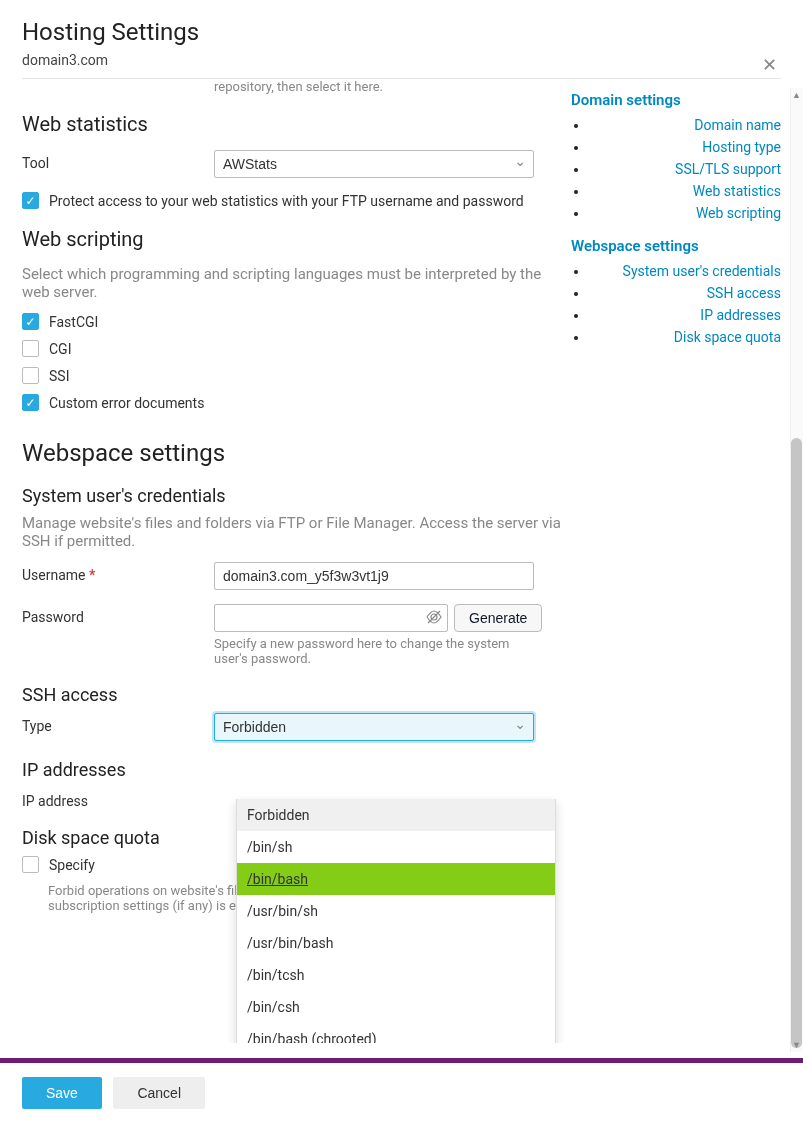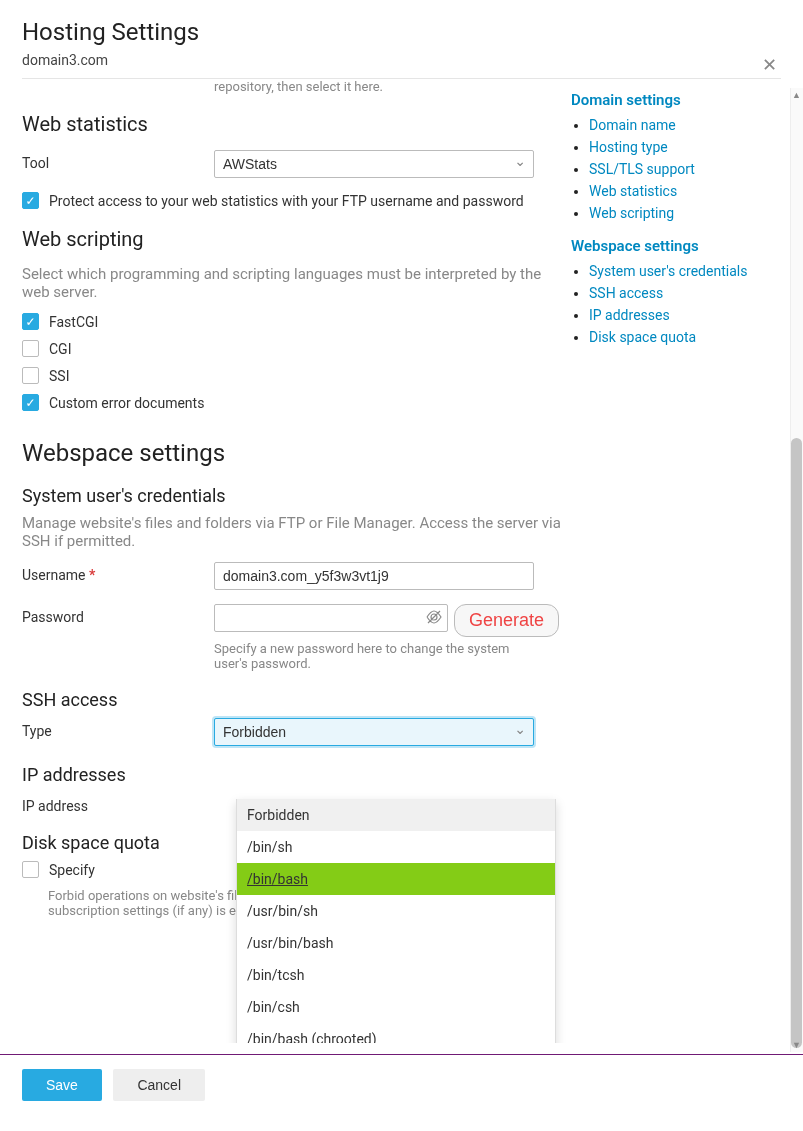--- a/index.html
+++ b/index.html
@@ -27,34 +27,34 @@
 .select-wrap { position: relative; display: inline-block; }
 .select-wrap::after { content: "⌄"; position: absolute; right: 8px; top: 3px; color: #888; pointer-events: none; font-size: 14px; }
 .select-open { border: 1px solid #28aae1; box-shadow: 0 0 0 2px rgba(40,170,225,0.3); background: #e9f6fc; }
 .check-row { display: flex; align-items: center; margin-bottom: 10px; text-align: center; }
 .chk { width: 17px; height: 17px; border: 1px solid #bbb; border-radius: 2px; margin-right: 10px; display: inline-flex; align-items: center; justify-content: center; flex-shrink: 0; cursor: pointer; }
 .chk.checked { background: #28aae1; border-color: #28aae1; }
 .chk.checked::after { content: "✓"; color: #fff; font-size: 12px; line-height: 1; }
 .chk-lbl { color: #333; }
 .check-indent { margin-left: 0; }
 .side-col h4 { font-size: 15px; font-weight: 600; color: #0088c0; margin-bottom: 8px; }
-.side-col ul { list-style: disc; margin-left: 18px; margin-bottom: 16px; }
+.side-col ul { list-style: disc; margin-left: 18px; margin-bottom: 16px; text-align: right; }
 .side-col li { margin-bottom: 6px; }
 .side-col a { color: #0088c0; text-decoration: none; font-size: 14px; }
 .pw-wrap { display: flex; gap: 6px; }
 .pw-field { position: relative; display: inline-block; }
 .pw-field input { width: 234px; padding-right: 28px; }
 .eye { position: absolute; right: 6px; top: 6px; color: #888; cursor: pointer; font-size: 14px; }
-.gen-btn { padding: 5px 14px; border: 1px solid #bbb; background: #f7f7f7; border-radius: 12px; font-size: 18px; cursor: pointer; color: #ef4444; }
+.gen-btn { padding: 5px 14px; border: 1px solid #bbb; background: #f7f7f7; border-radius: 4px; font-size: 14px; cursor: pointer; color: #0f172a; }
 .hint { color: #888; font-size: 13px; margin-top: 4px; width: 320px; }
 .dd-list { position: absolute; left: 214px; top: 720px; width: 320px; background: #fff; border: 1px solid #ddd; border-top: none; box-shadow: 0 4px 10px rgba(0,0,0,0.15); z-index: 10; }
 .dd-item { padding: 8px 10px; font-size: 14px; color: #333; cursor: pointer; }
 .dd-item.sel { background: #f0f0f0; }
 .dd-item.hover { background: #84cc16; text-decoration: underline; }
-.footer { position: absolute; bottom: 16px; left: 0; right: 0; padding: 14px 22px; border-top: 1px solid #701a75; background: #fff; }
+.footer { position: absolute; bottom: 8px; left: 0; right: 0; padding: 14px 22px; border-top: 5px solid #701a75; background: #fff; }
 .btn { padding: 8px 24px; border-radius: 2px; border: none; font-size: 14px; cursor: pointer; margin-right: 8px; }
 .btn-primary { background: #28aae1; color: #fff; }
 .btn-sec { background: #eee; color: #333; }
 .truncated { color: #888; font-size: 13px; margin-top: 2px; margin-left: 26px; width: 480px; }
 .scroll-track { position: absolute; right: 0; top: 88px; width: 13px; height: 964px; background: #fafafa; border-left: 1px solid #eee; }
 .scroll-thumb { position: absolute; right: 1px; width: 11px; background: #c5c5c5; border-radius: 6px; }
 .scroll-btn { position: absolute; right: 0; width: 13px; height: 14px; color: #888; font-size: 9px; text-align: center; line-height: 14px; }
 </style>
 </head>
 <body>

